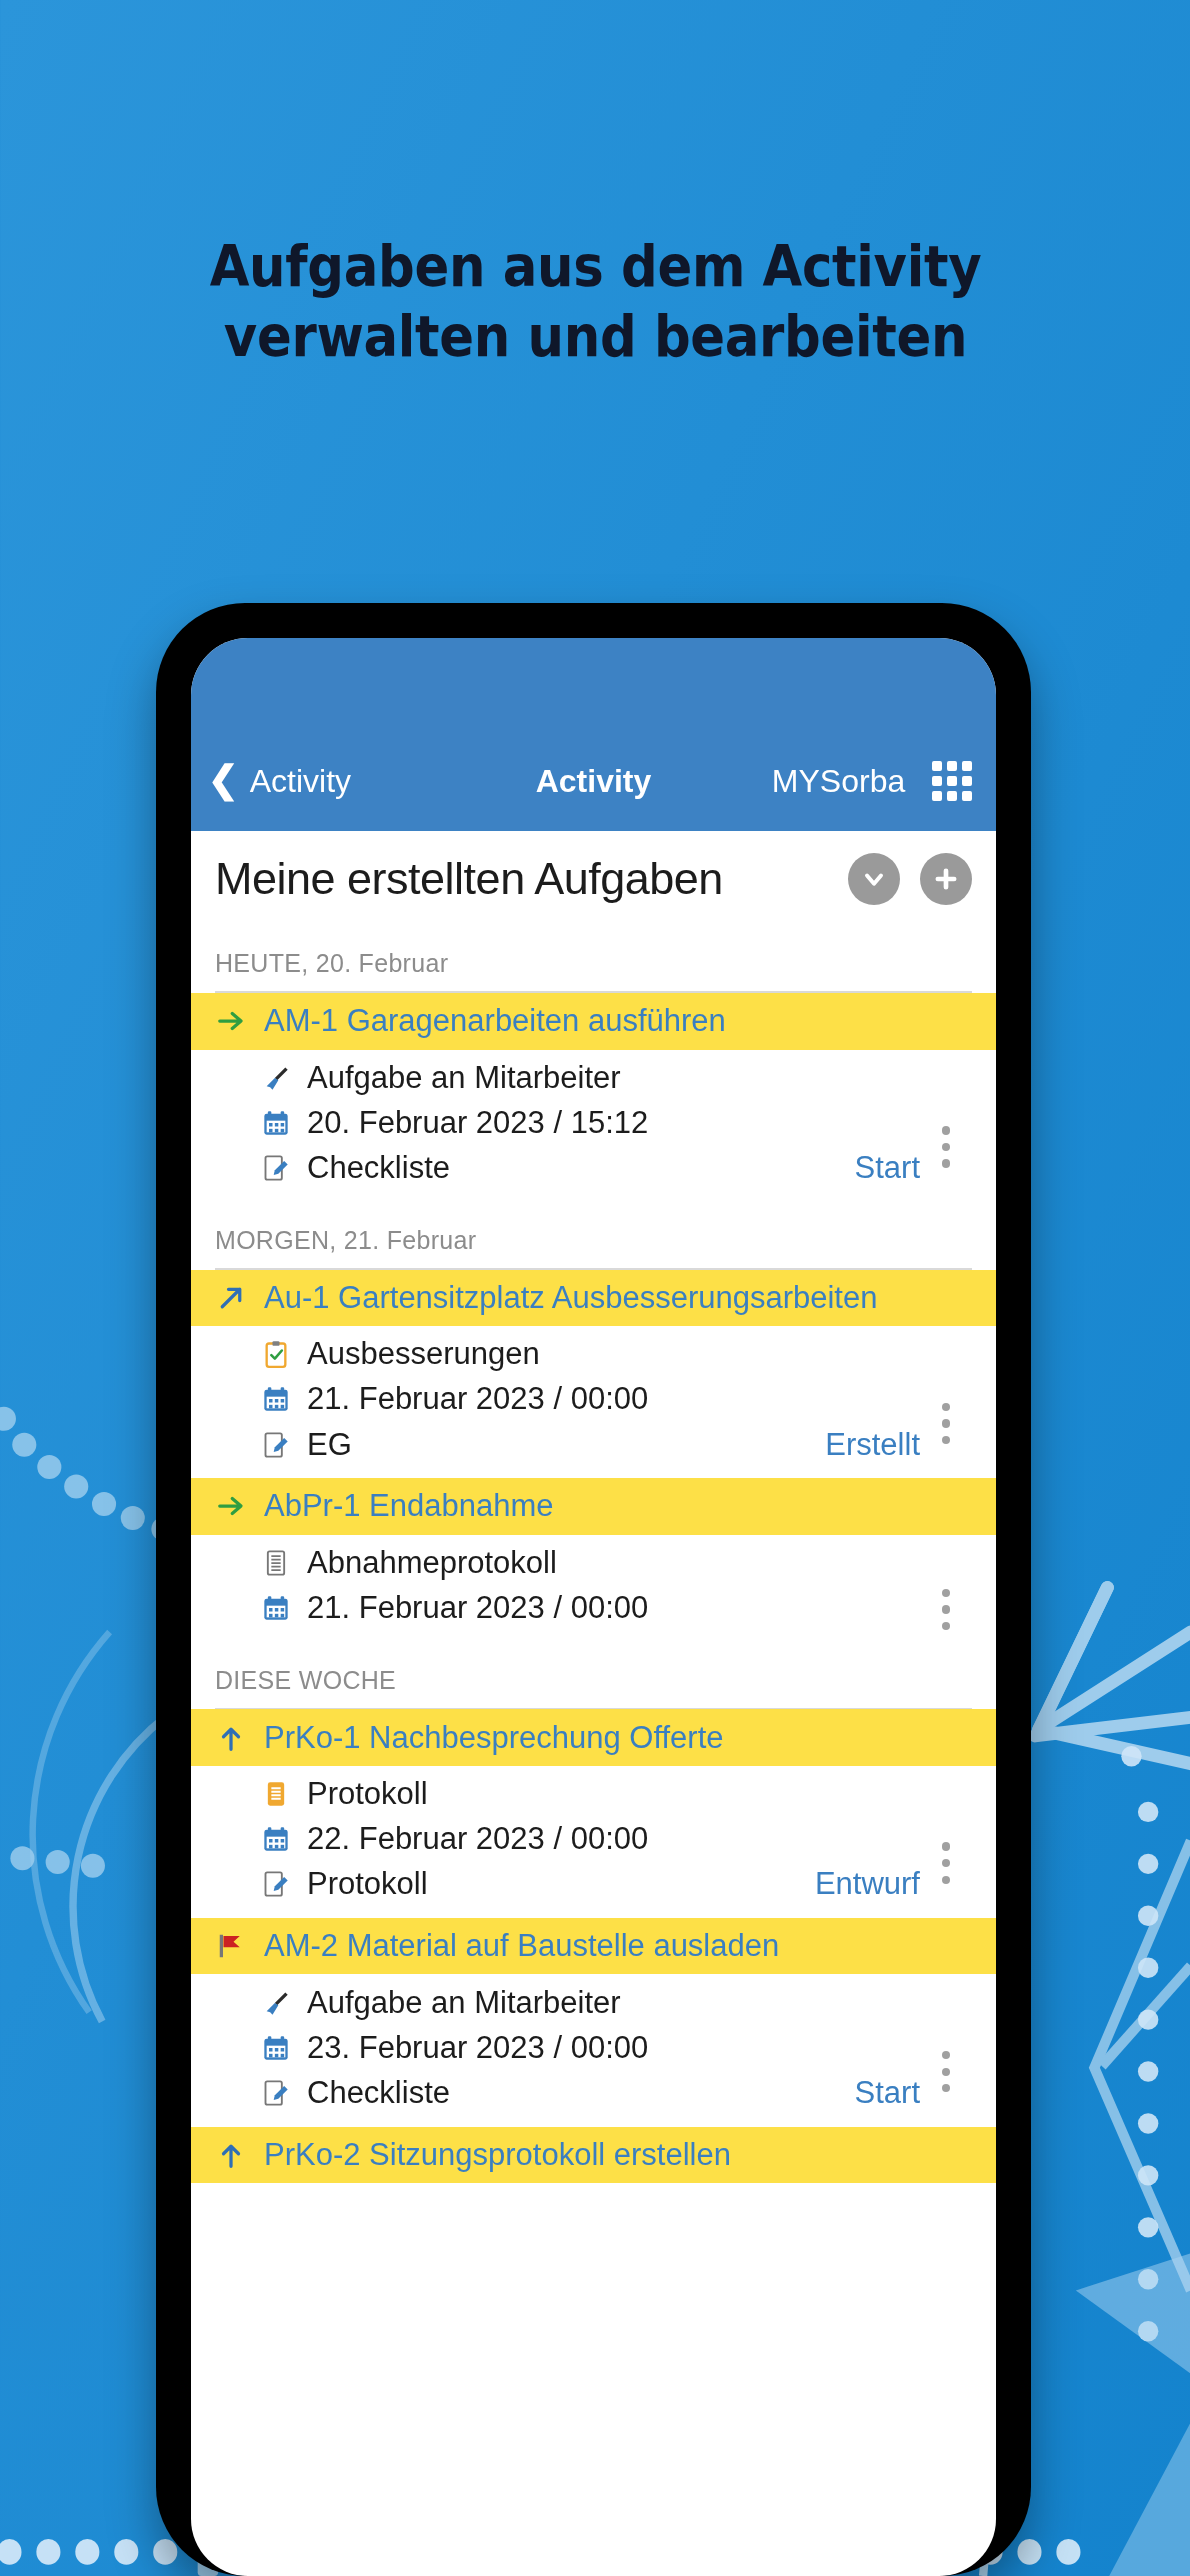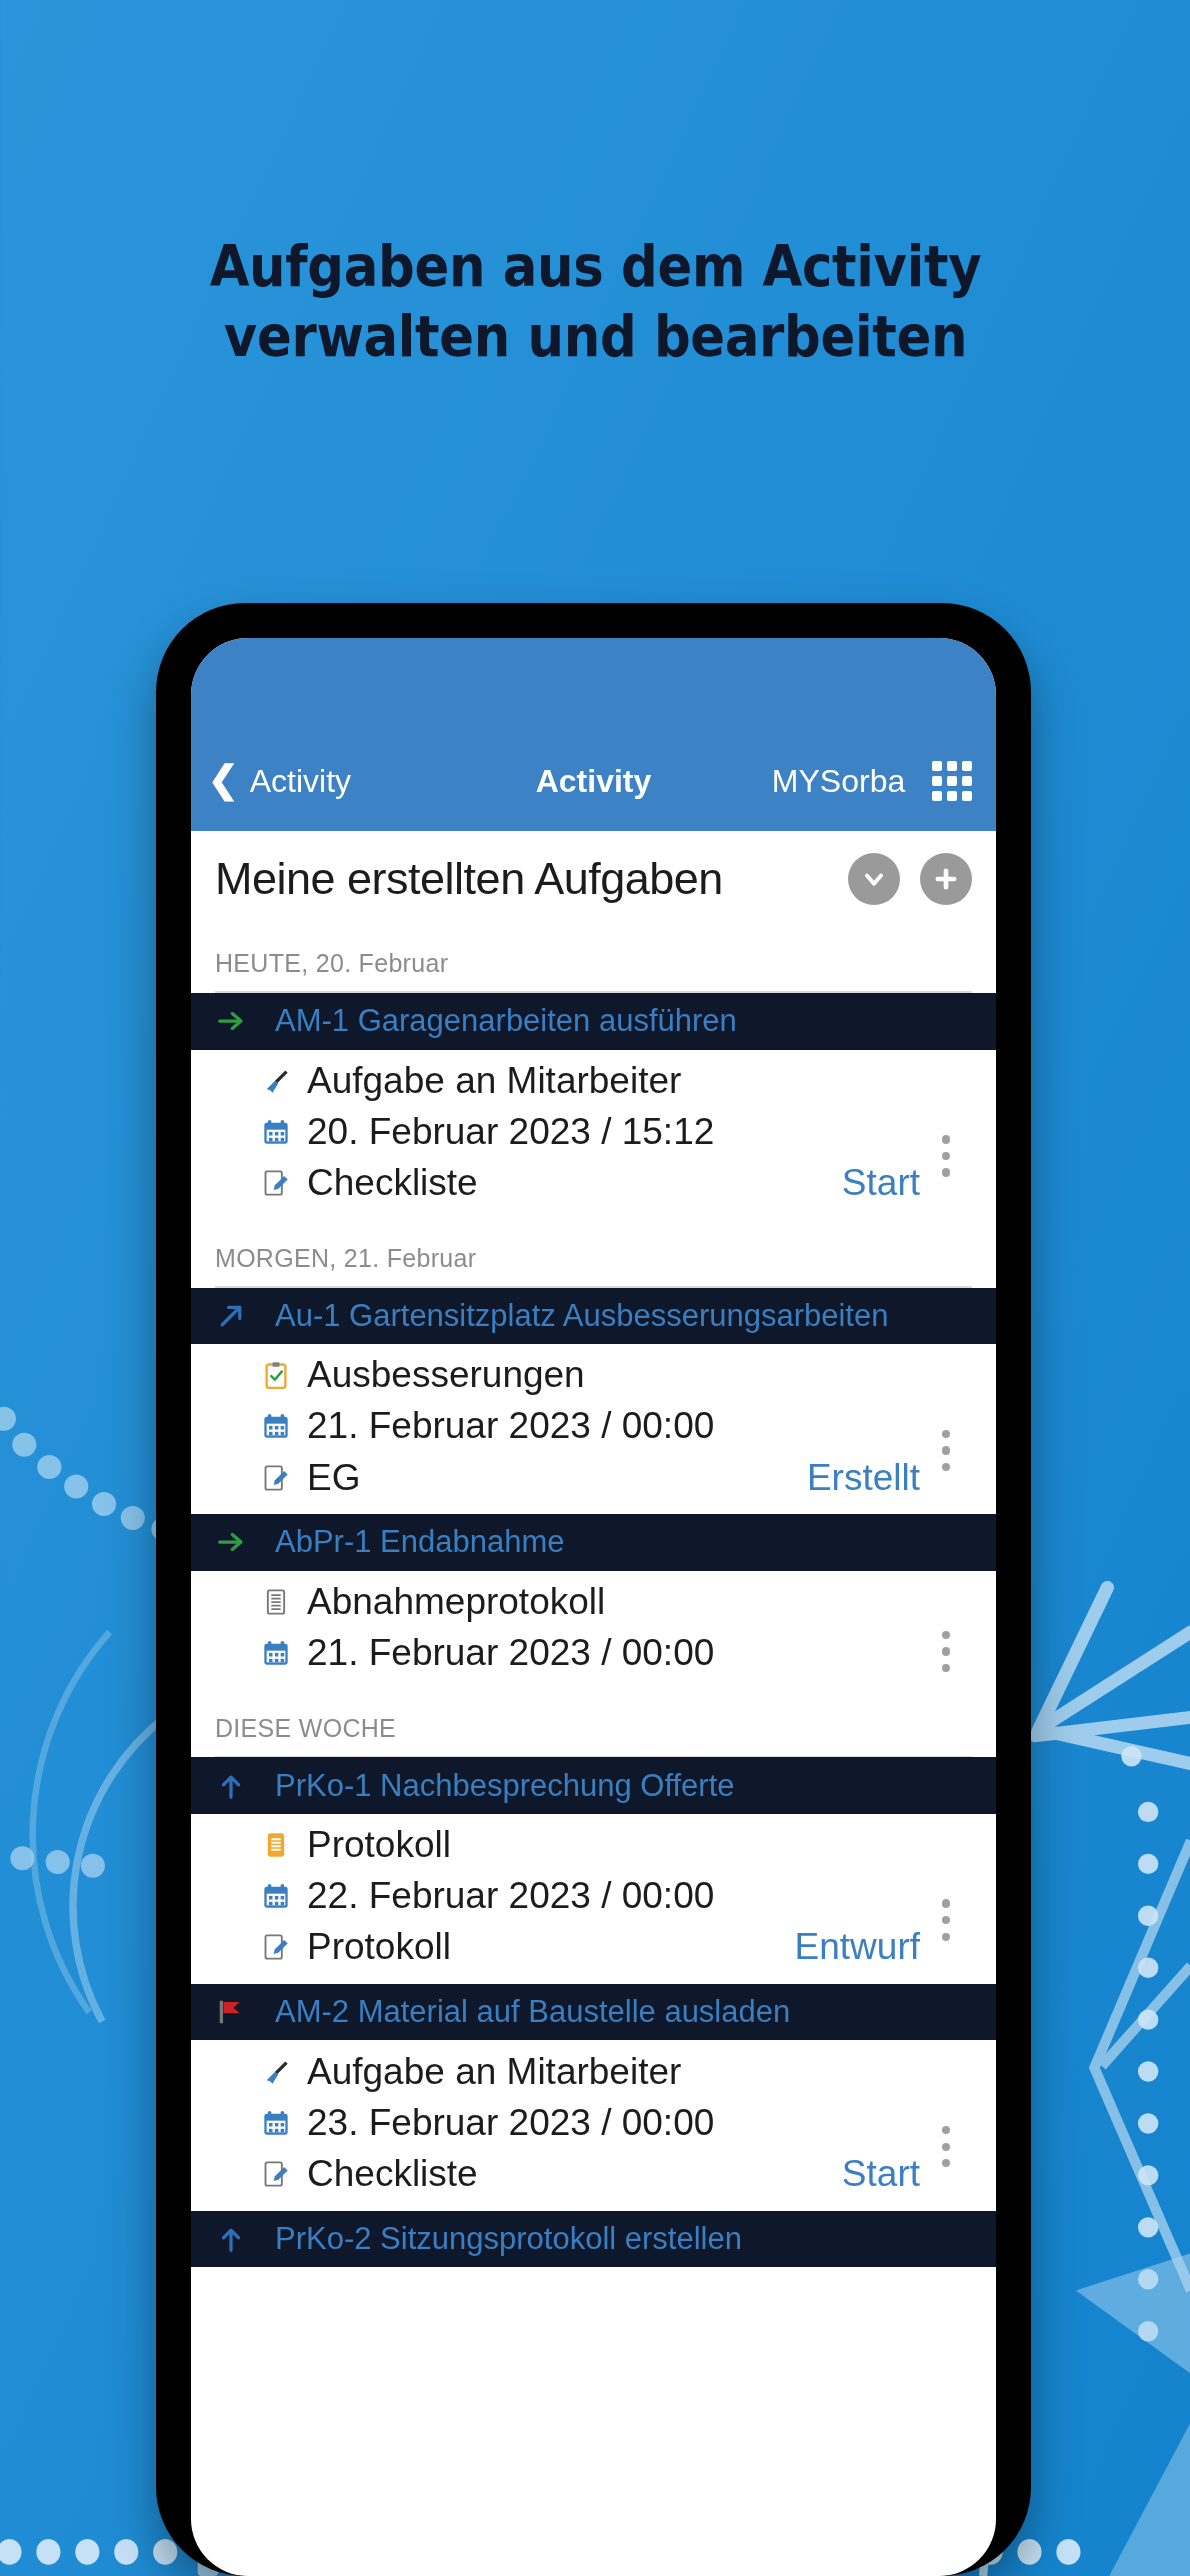--- a/index.html
+++ b/index.html
@@ -84,30 +84,30 @@
   
   .list{ background:#fff; }
   .sec-label{
     font-size:25px; color:#8c8c8c; padding:24px 24px 13px 24px;
     letter-spacing:0.3px;
   }
   .sec-rule{ height:1.9px; background:#d9d9d9; margin:0 24px; }
 
   .task{ padding-bottom:11px; }
   .task-title{
-    display:flex; align-items:center; gap:28px;
-    background:#0f172a;
+    display:flex; align-items:center; gap:17px;
+    background:#fde047;
     padding:10.2px 24px 10.2px 24px;
     font-size:31px; color:#3a7fc1;
     white-space:nowrap;
   }
   .task-title .ico{ flex:none; width:32px; display:flex; align-items:center; justify-content:center;}
   .task-body{ display:flex; padding:5.6px 24px 0 69px; }
   .task-lines{ flex:1; min-width:0; }
-  .t-row{ display:flex; align-items:center; gap:15px; padding:4.6px 0; font-size:37px; color:#1c1c1c;}
+  .t-row{ display:flex; align-items:center; gap:15px; padding:4.6px 0; font-size:31px; color:#1c1c1c;}
   .t-row .ico{ flex:none; width:32px; display:flex; align-items:center; justify-content:center;}
   .t-row .txt{ white-space:nowrap; }
   .t-row .status{ margin-left:auto; color:#3a7fc1; padding-left:16.7px; white-space:nowrap;}
   .t-row.last .status{ margin-left:auto; }
   .t-row .status.inline{ margin-left:20.4px; }
   .kebab{
     flex:none; width:52px; display:flex; flex-direction:column; align-items:center;
     justify-content:center; gap:8.3px; padding-top:48px;
   }
   .kebab i{ width:8.3px;height:8.3px;border-radius:50%;background:#a0a0a0;display:block; }

